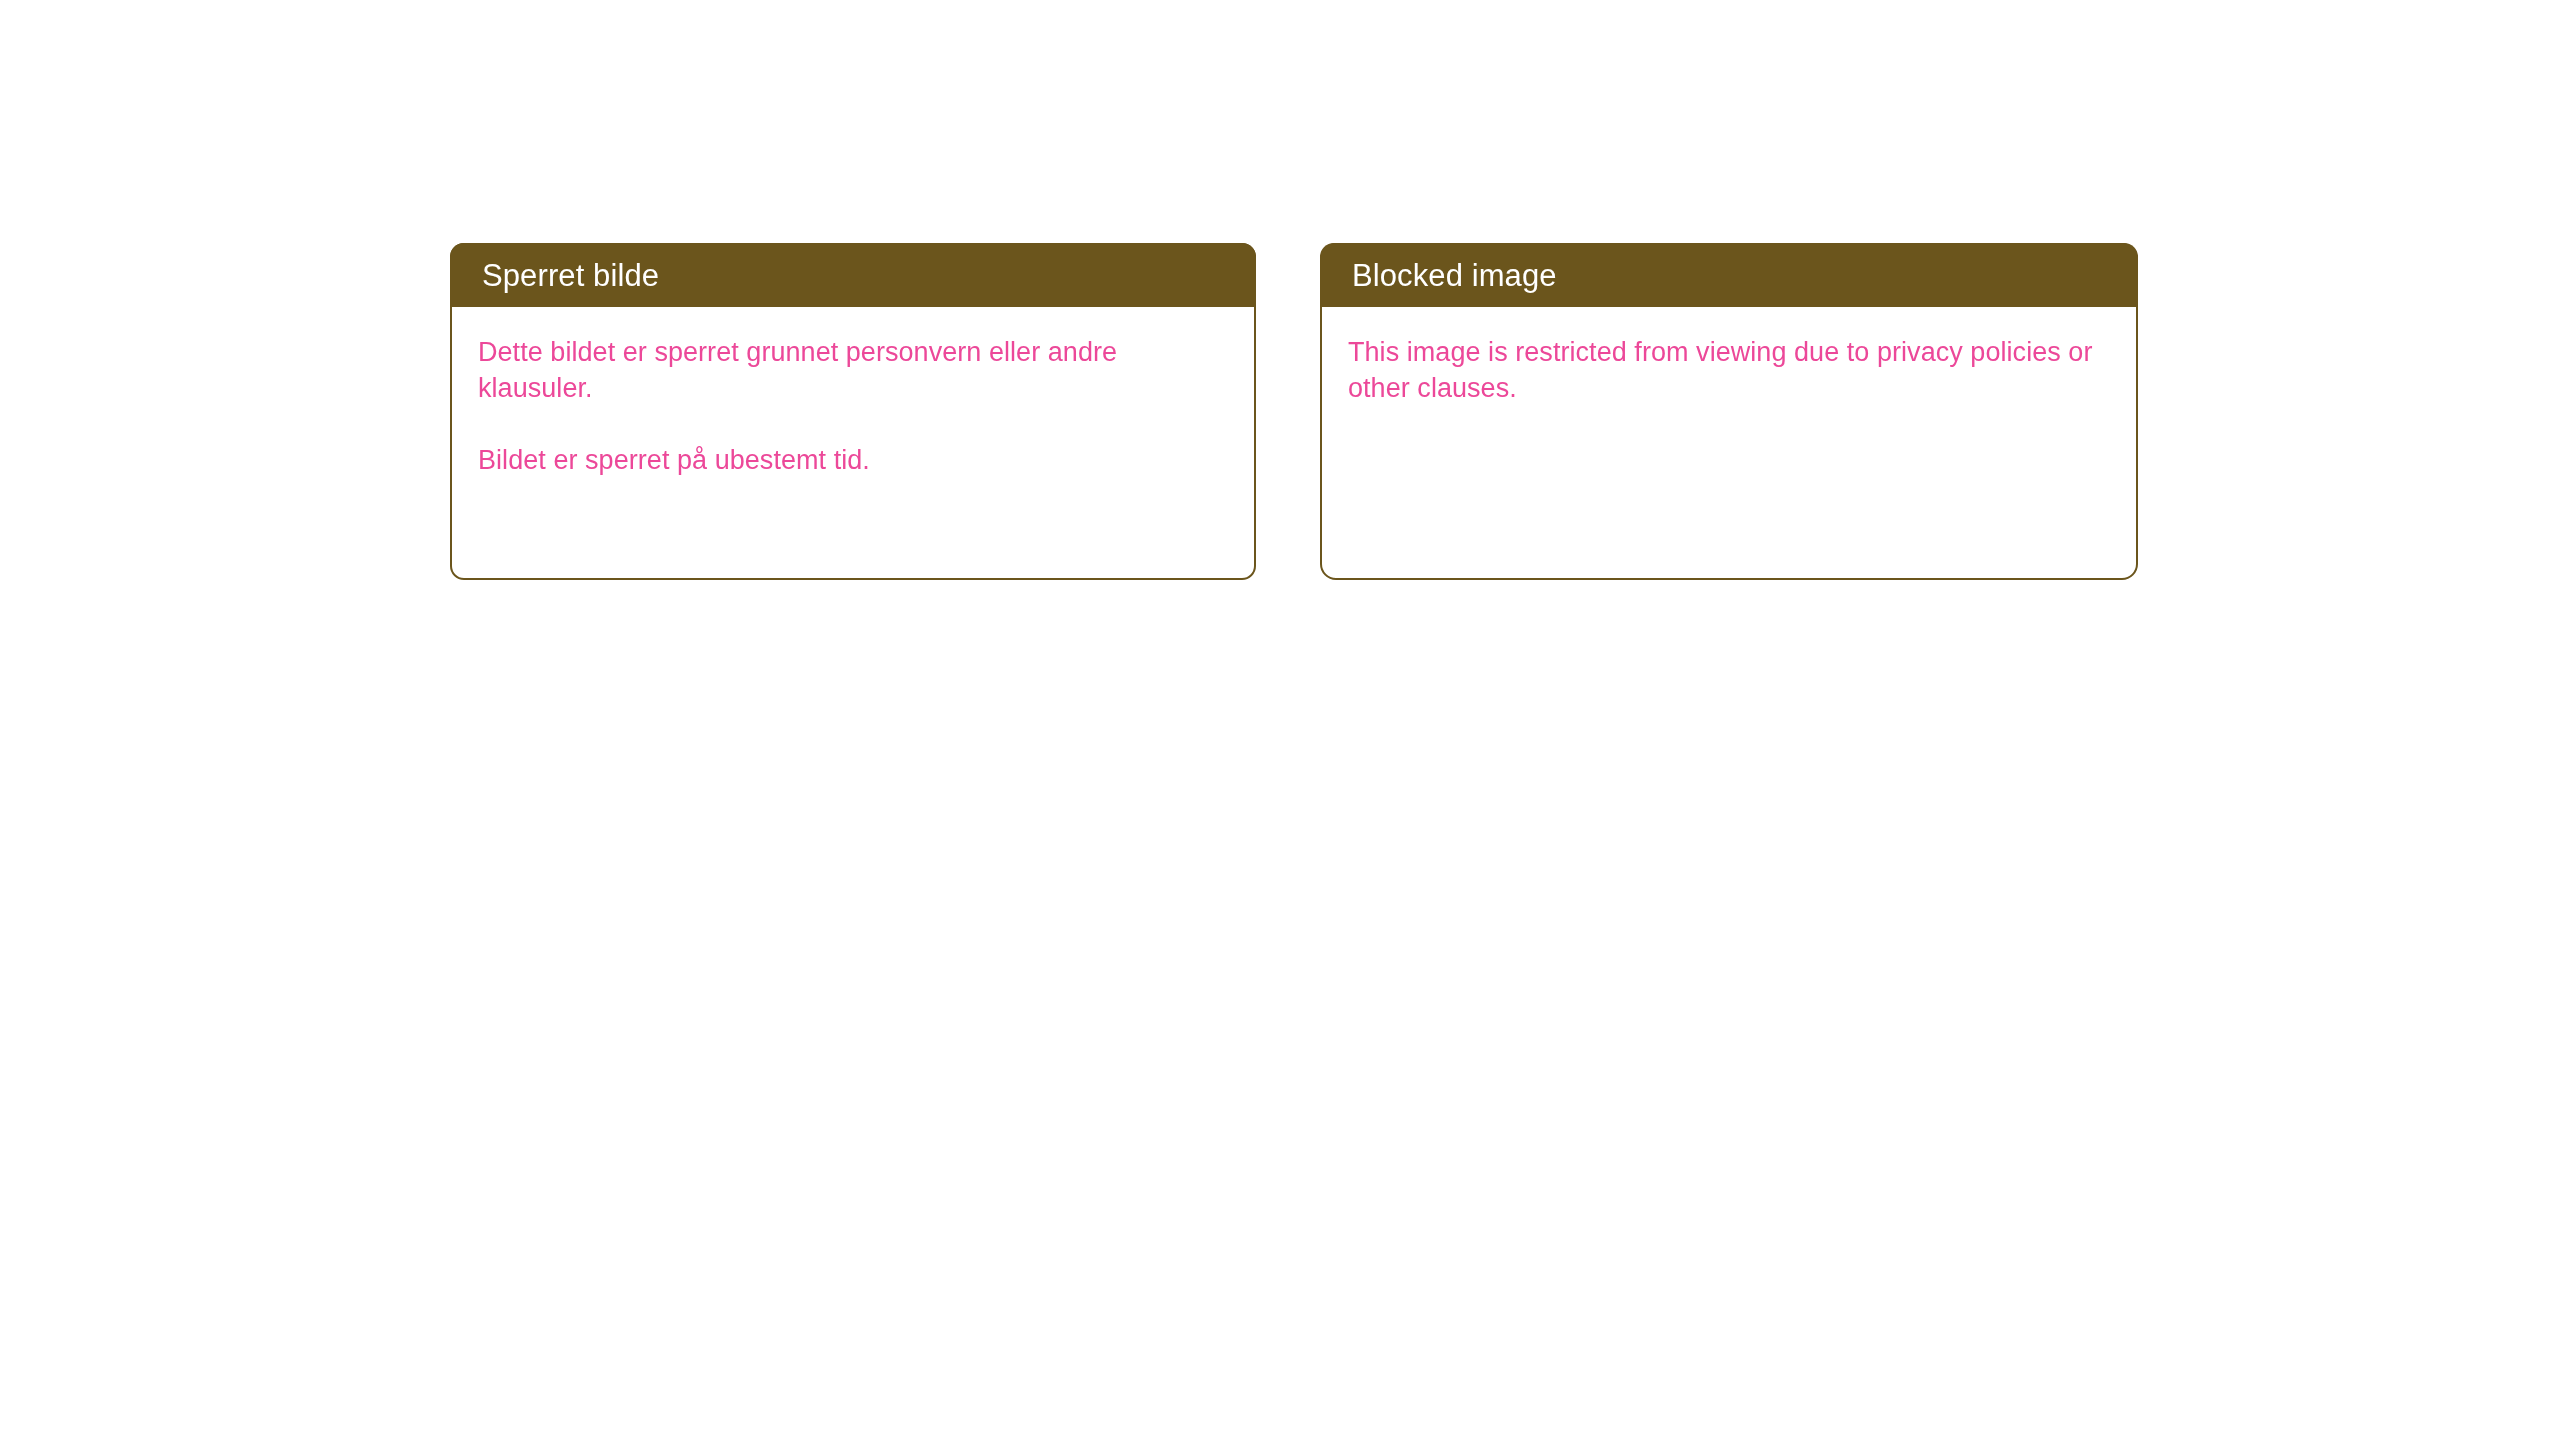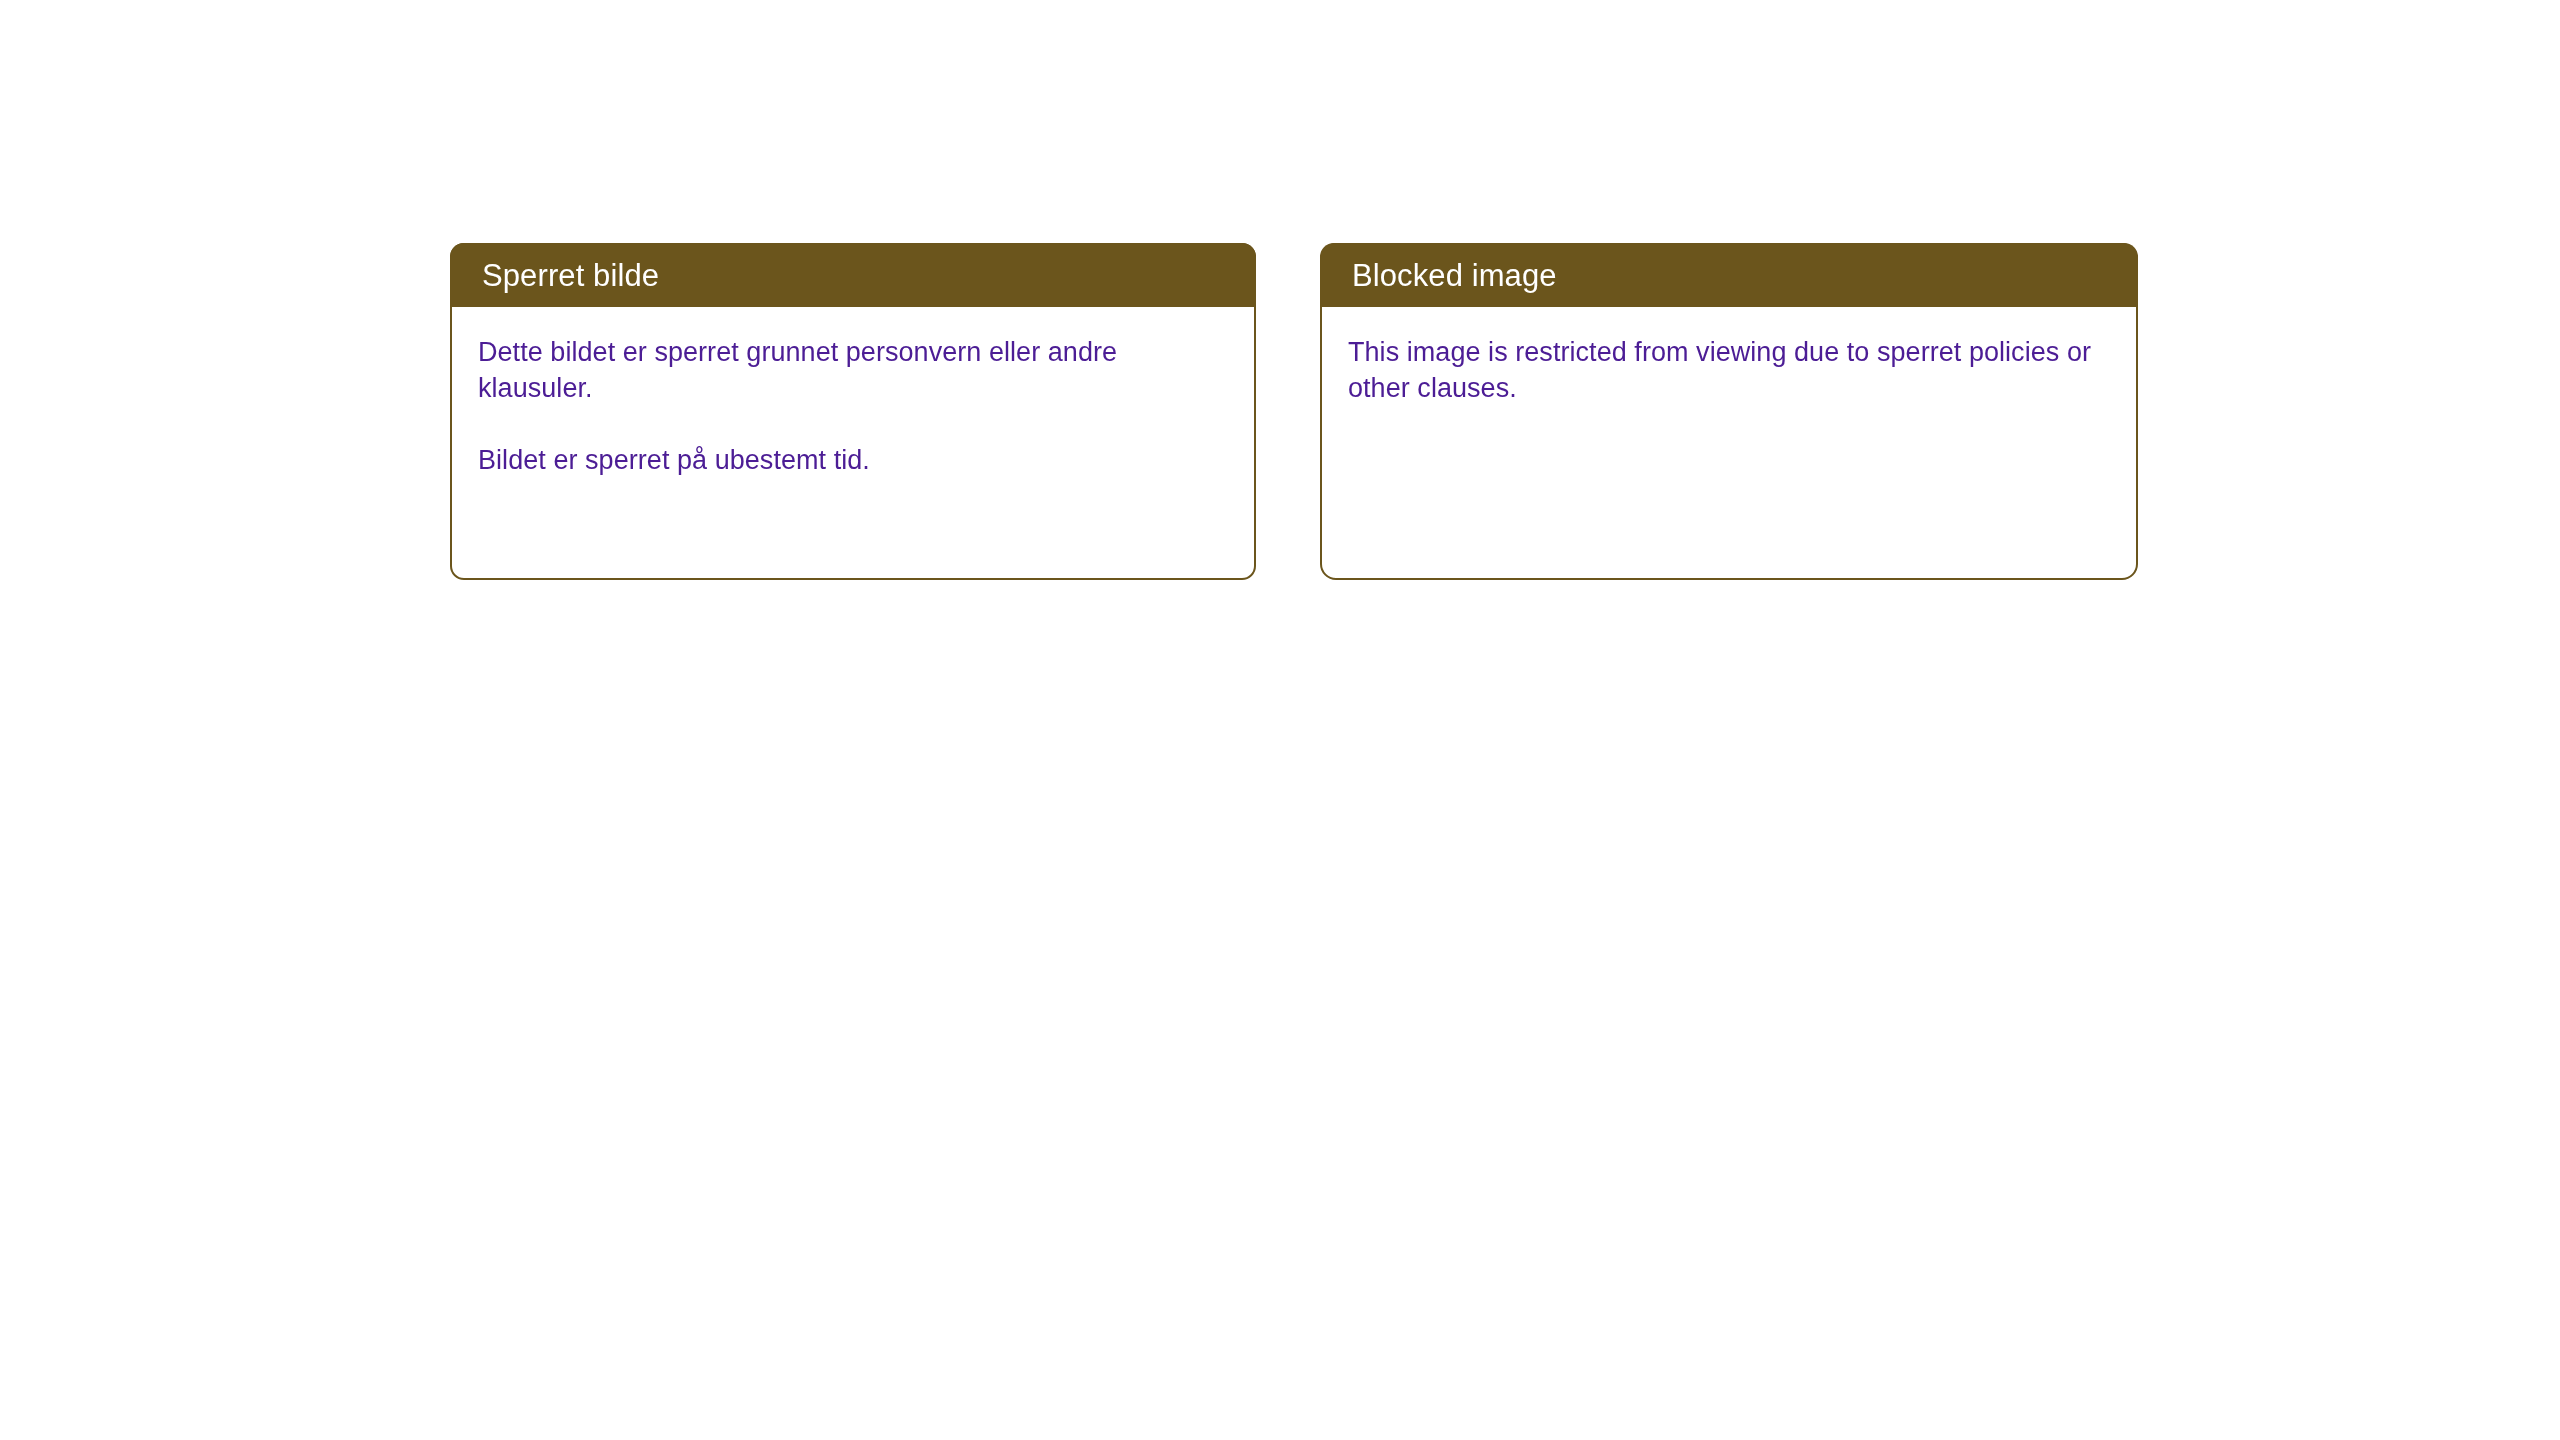--- a/index.html
+++ b/index.html
@@ -73,21 +73,21 @@
     position: absolute;
     left: 0;
     top: 62px;
     right: 0;
     bottom: 0;
     padding: 28px 26px 0 26px;
     box-sizing: border-box;
   }
 
   .body-paragraph {
-    color: #4c1d95;
+    color: #ec4899;
     font-size: 27px;
     line-height: 1.33;
     font-weight: 400;
     margin: 0;
     letter-spacing: 0.05px;
   }
 
   .body-paragraph + .body-paragraph {
     margin-top: 36px;
   }
@@ -105,17 +105,17 @@
       <p class="body-paragraph">Dette bildet er sperret grunnet personvern eller andre klausuler.</p>
       <p class="body-paragraph">Bildet er sperret på ubestemt tid.</p>
     </div>
   </section>
 
   <section class="notice-card card-en">
     <div class="card-header">
       <span class="card-title">Blocked image</span>
     </div>
     <div class="card-body">
-      <p class="body-paragraph">This image is restricted from viewing due to sperret policies or other clauses.</p>
+      <p class="body-paragraph">This image is restricted from viewing due to privacy policies or other clauses.</p>
     </div>
   </section>
 
 </div>
 
 </body></html>

